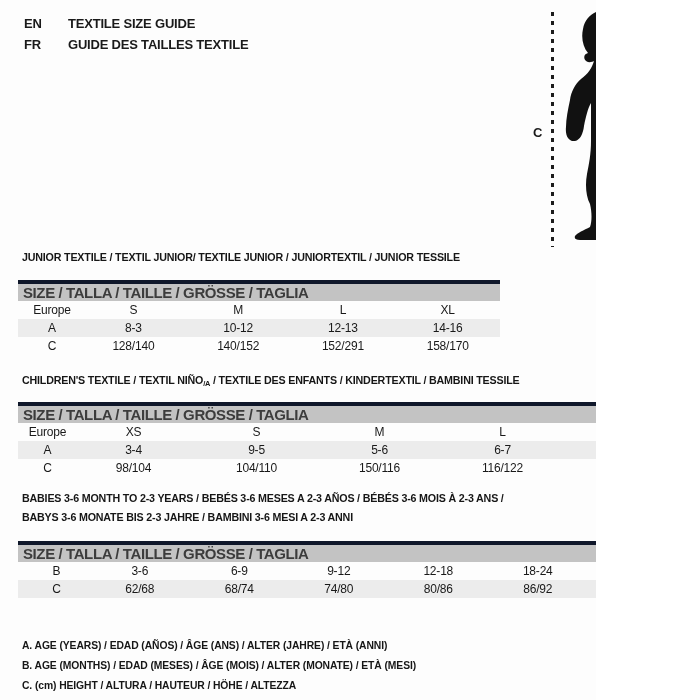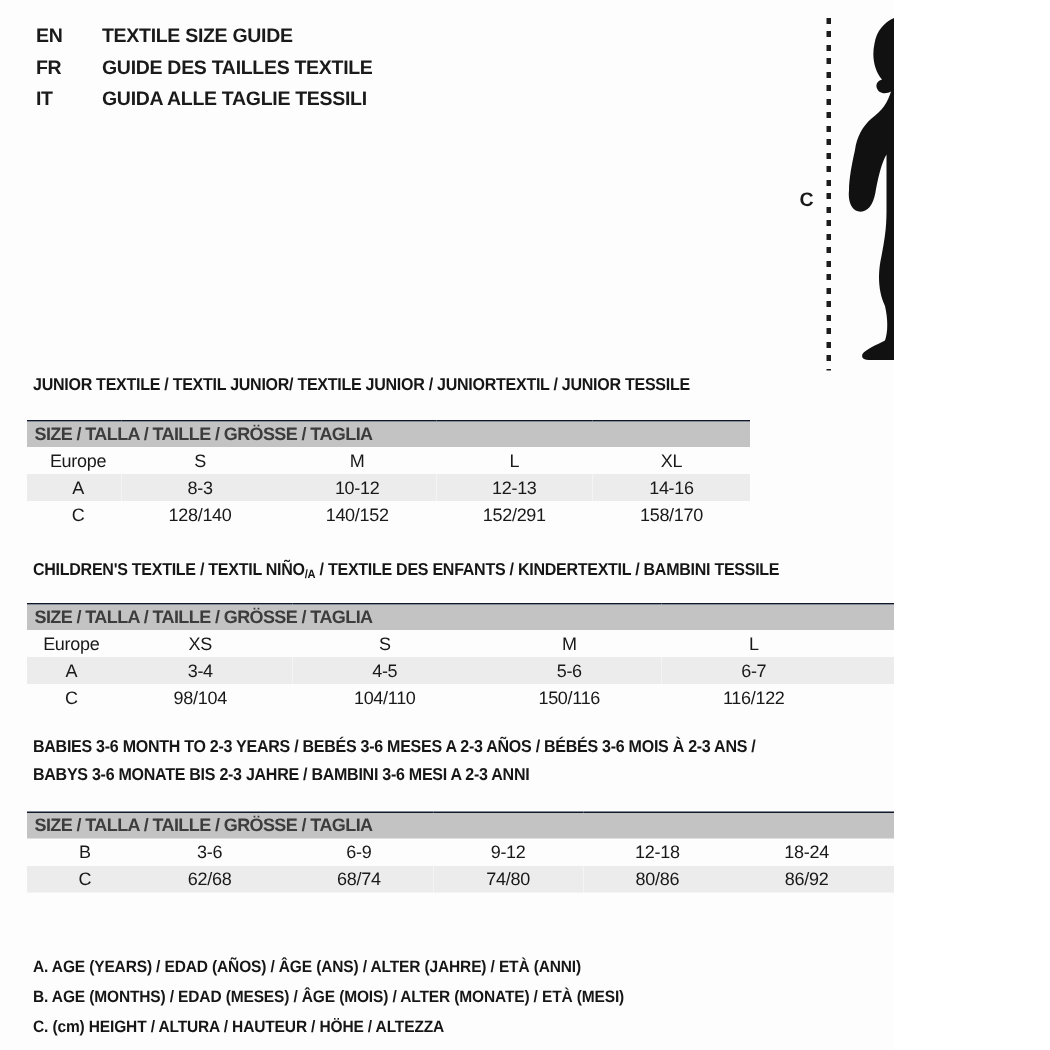--- a/index.html
+++ b/index.html
@@ -25,22 +25,22 @@
     line-height:13px;color:#161616;
   }
   .tbl-title .sub{font-size:8px;vertical-align:-2px;}
   
   .size-table{
     position:absolute;left:18px;border-collapse:collapse;table-layout:fixed;
     font-size:12px;letter-spacing:-0.2px;color:#191919;
   }
   .size-table td{padding:0;height:18px;line-height:18px;overflow:hidden;}
   .size-table td.bar{
-    height:17px;line-height:17px;background:#c3c3c3;border-top:1px solid #0f172a;
-    font-size:12px;font-weight:bold;color:#3c3c3c;padding-left:5px;letter-spacing:-0.4px;
+    height:17px;line-height:17px;background:#c3c3c3;border-top:4px solid #0f172a;
+    font-size:15px;font-weight:bold;color:#3c3c3c;padding-left:5px;letter-spacing:-0.4px;
     white-space:nowrap;
   }
   .size-table td.lbl{text-align:center;padding-left:5px;}
   .size-table td.val{text-align:center;}
   .size-table tr.alt td{background:#ececec;}
   
   .footnotes{position:absolute;left:22px;top:619px;margin-top:16px;}
   .footnote{
     font-size:11px;font-weight:bold;line-height:20px;white-space:nowrap;
     letter-spacing:-0.1px;transform:scaleX(0.94);transform-origin:0 50%;color:#161616;
@@ -52,24 +52,20 @@
 <div class="page">
 
   <div class="lang-list">
     <div class="lang-row">
       <span class="lang-code">EN</span>
       <span class="lang-label">TEXTILE SIZE GUIDE</span>
     </div>
     <div class="lang-row">
       <span class="lang-code">FR</span>
       <span class="lang-label">GUIDE DES TAILLES TEXTILE</span>
-    </div>
-    <div class="lang-row">
-      <span class="lang-code">IT</span>
-      <span class="lang-label">GUIDA ALLE TAGLIE TESSILI</span>
     </div>
   </div>
 
   <div class="dash-line"></div>
   <span class="fig-label">C</span>
   <svg class="baby-svg" width="102" height="232" viewBox="0 0 100 232">
     <path fill="#111111" d="
       M43,2 C32,2 22,9 20,21 C18,30 20,39 25,45 C21,46 20,50 23,53 C26,55 29,54 31,53
       C29,60 25,66 18,71 C12,76 8,84 7,92 C5,101 3,111 3,119 C2,128 6,134 12,133
       C17,132 20,126 21,118 C23,108 25,100 28,95 L28,133 C28,146 26,156 24,166
@@ -137,21 +133,21 @@
       <td class="lbl">Europe</td>
       <td class="val">XS</td>
       <td class="val">S</td>
       <td class="val">M</td>
       <td class="val">L</td>
       <td class="val">XL</td>
     </tr>
     <tr class="alt">
       <td class="lbl">A</td>
       <td class="val">3-4</td>
-      <td class="val">4-5</td>
+      <td class="val">9-5</td>
       <td class="val">5-6</td>
       <td class="val">6-7</td>
       <td class="val">7-8</td>
     </tr>
     <tr>
       <td class="lbl">C</td>
       <td class="val">98/104</td>
       <td class="val">104/110</td>
       <td class="val">150/116</td>
       <td class="val">116/122</td>

